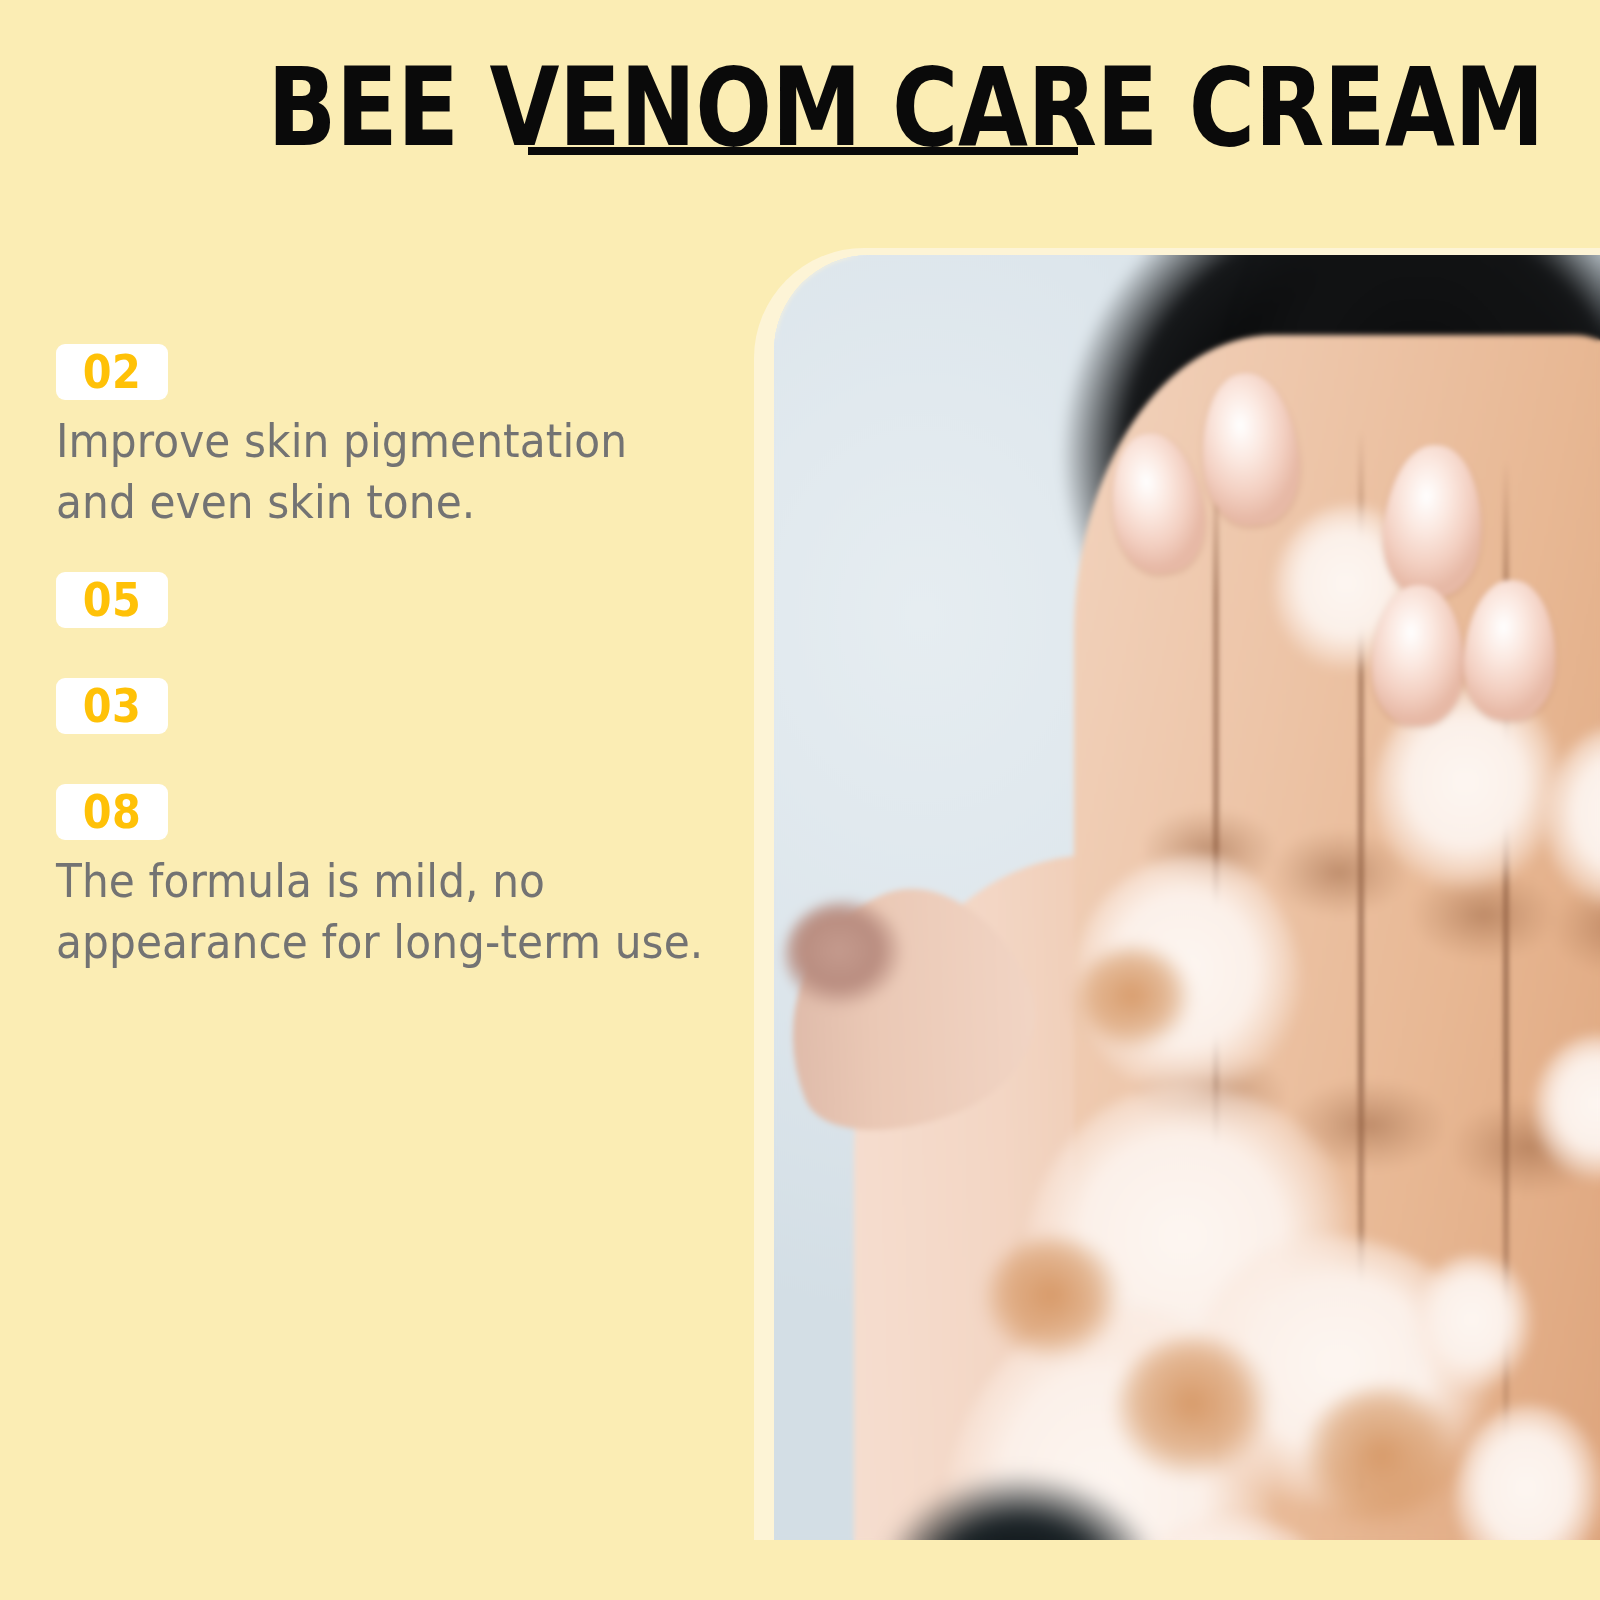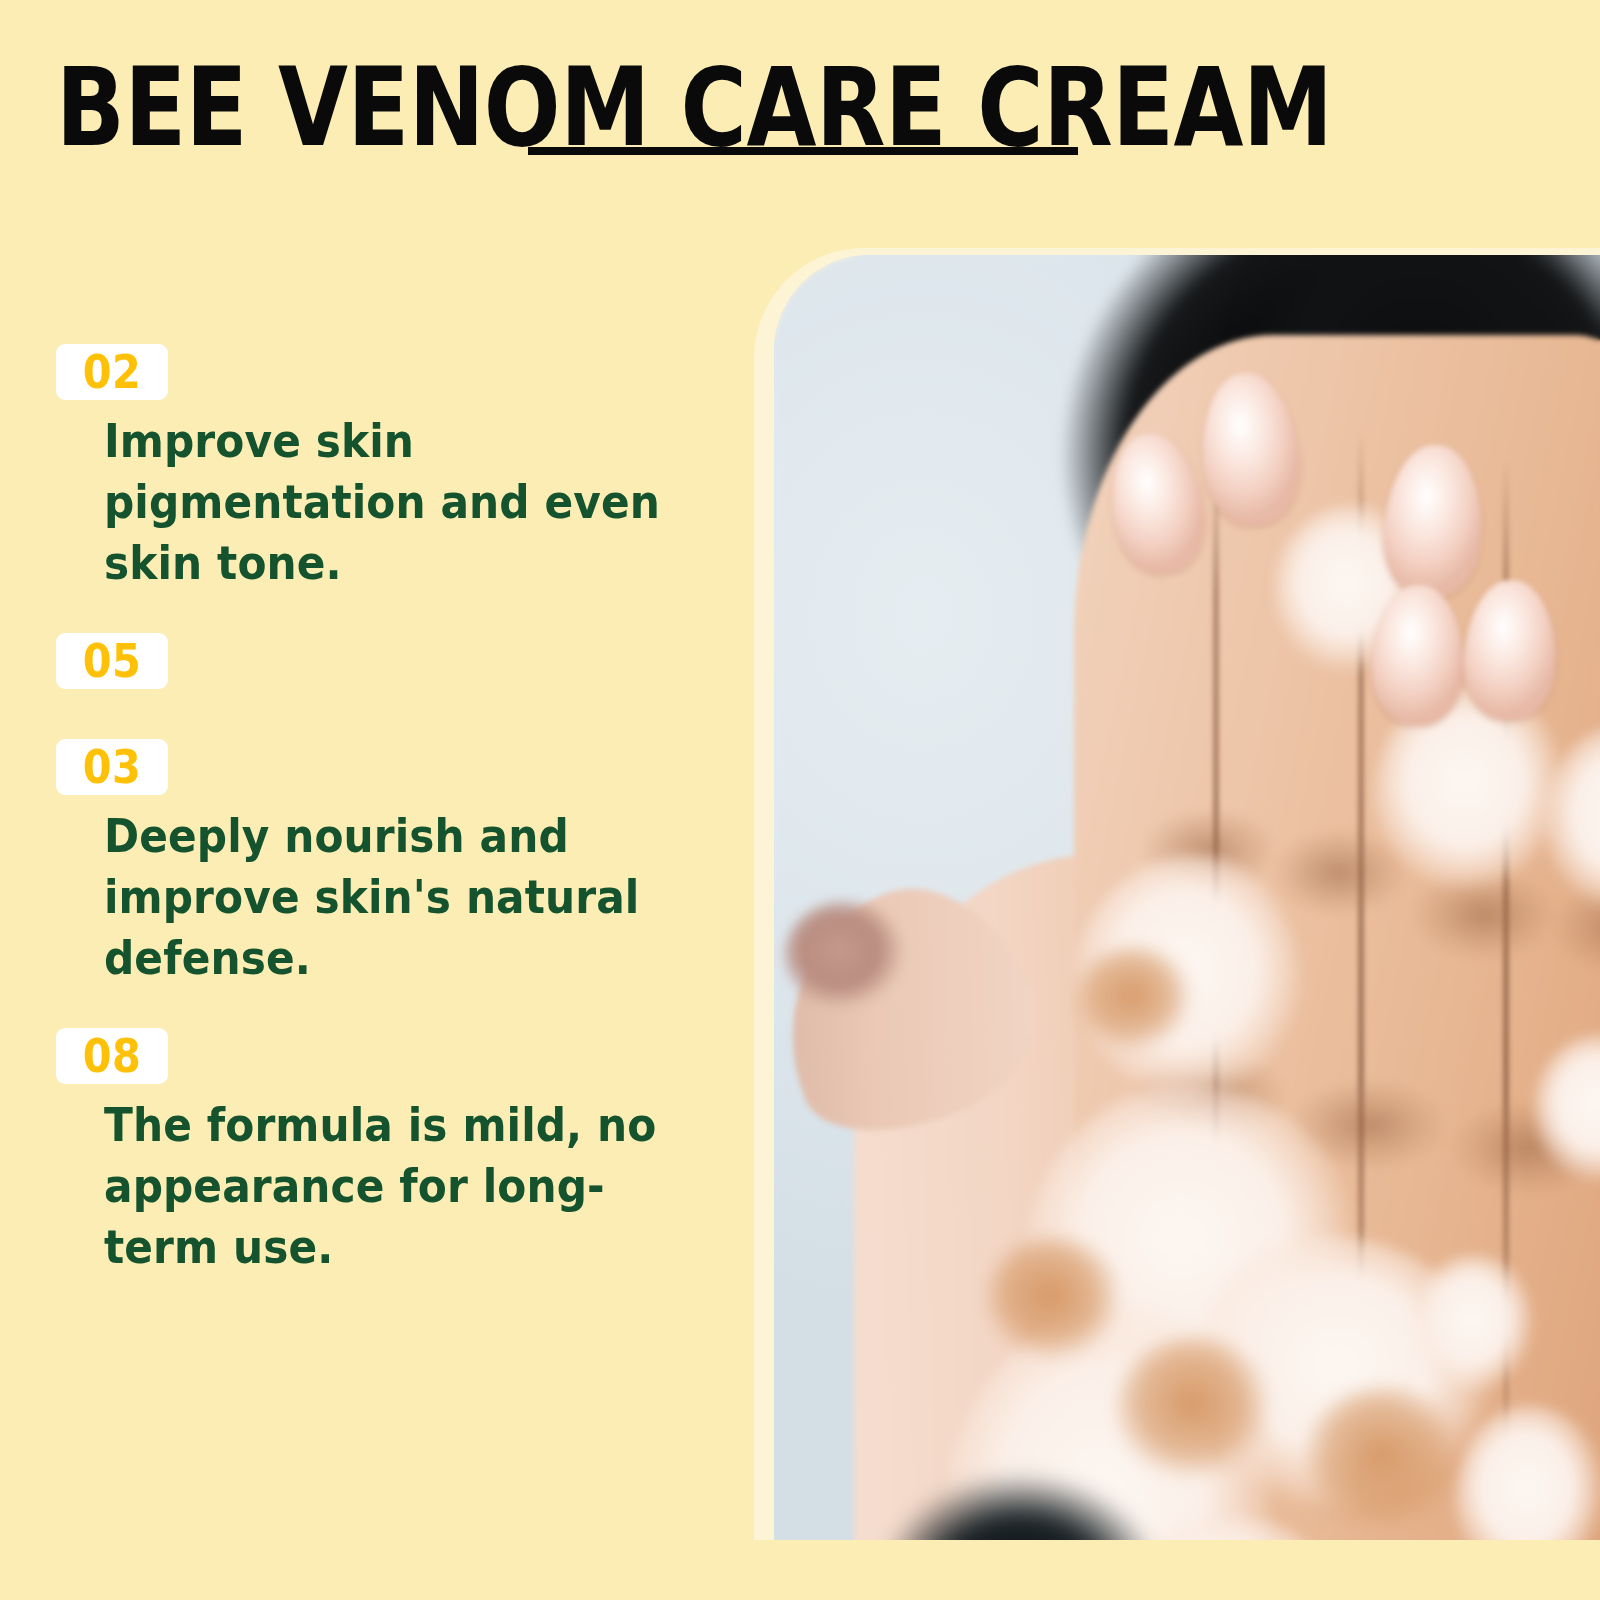--- a/index.html
+++ b/index.html
@@ -14,21 +14,21 @@
     position:relative;
     width:1600px; height:1600px;
     background:#fbedb4;
   }
 
   
   #title-block {
     position:absolute;
     left:0; top:58px;
     width:1600px;
-    text-align:left;
+    text-align:right;
   }
   #page-title {
     font-family:"Liberation Sans Narrow","DejaVu Sans Condensed","Liberation Sans", sans-serif;
     font-weight:bold;
     font-size:108px;
     line-height:100px;
     letter-spacing:-0.5px;
     color:#0a0a0a;
     transform:scaleX(0.93);
     transform-origin:center center;
@@ -64,27 +64,26 @@
     font-family:"Liberation Sans Narrow","DejaVu Sans Condensed","Liberation Sans", sans-serif;
     font-weight:bold;
     font-size:46px;
     line-height:56px;
     color:#ffc107;
     letter-spacing:0.5px;
   }
 
   .feature-text {
     font-family:"Liberation Sans Narrow","DejaVu Sans Condensed","Liberation Sans", sans-serif;
-    font-weight:bold;
+    font-weight:normal;
     font-size:47px;
     line-height:61px;
-    color:#14532d;
+    color:#737373;
     letter-spacing:0.1px;
     white-space:pre-line;
-    margin-left:48px;
   }
 
   
   #photo-frame {
     position:absolute;
     left:754px; top:248px;
     width:846px; height:1292px;
     background:#fdf4d6;
     border-top-left-radius:110px;
   }
@@ -261,21 +260,20 @@
     <div class="feature-item">
       <div class="badge">
         <span class="badge-num">05</span>
       </div>
     </div>
 
     <div class="feature-item">
       <div class="badge">
         <span class="badge-num">03</span>
       </div>
-      <div class="feature-text">Deeply nourish and improve skin's natural defense.</div>
     </div>
 
     <div class="feature-item">
       <div class="badge">
         <span class="badge-num">08</span>
       </div>
       <div class="feature-text">The formula is mild, no appearance for long-term use.</div>
     </div>
 
   </div>

